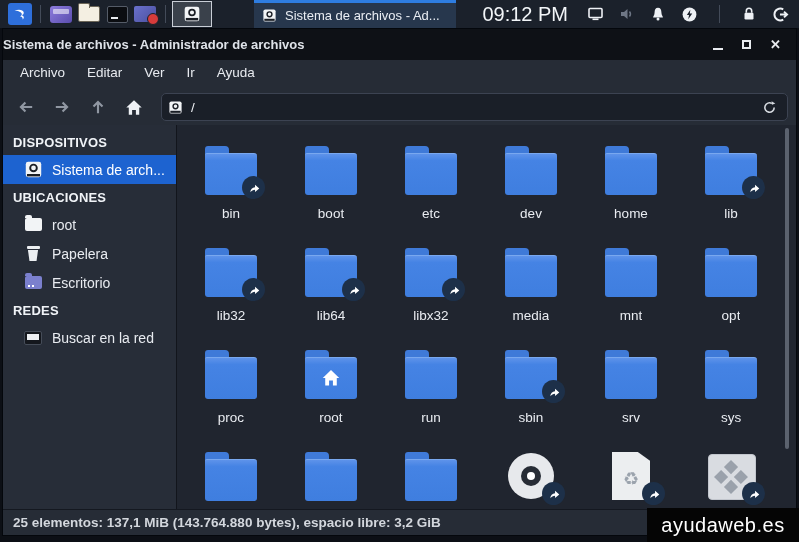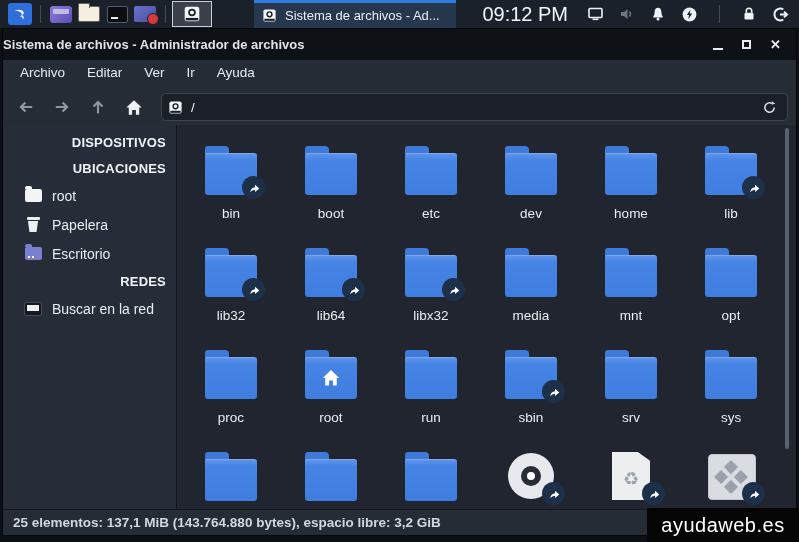--- a/index.html
+++ b/index.html
@@ -48,21 +48,21 @@
   .menu-item { font-size:13.5px; color:#e8ebf0; padding:5px 11px; cursor:pointer; border-radius:3px; }
 
   .toolbar { height:36px; background:#262c36; display:flex; align-items:center; padding:0 8px; flex:none; }
   .nav-btn { width:30px; height:28px; display:flex; align-items:center; justify-content:center; cursor:pointer; border-radius:3px; margin-right:6px; }
   .location-bar { flex:1; height:28px; margin-left:6px; background:#1a1f28; border:1px solid #3c4352;
                   border-radius:5px; display:flex; align-items:center; padding:0 6px; gap:8px; }
   .location-path { font-size:13.5px; color:#eceff3; flex:1; }
   .reload-btn { width:24px; height:24px; display:flex; align-items:center; justify-content:center; cursor:pointer; }
 
   .content { flex:1; display:flex; overflow:hidden; }
-  .sidebar { width:173px; background:#272d38; flex:none; overflow:hidden; padding-top:4px;text-align:right; }
+  .sidebar { width:173px; background:#272d38; flex:none; overflow:hidden; padding-top:4px; }
   .side-header { font-size:13px; font-weight:700; color:#f0f3f7; padding:6px 10px 5px; letter-spacing:.2px; }
   .side-item { height:29px; display:flex; align-items:center; gap:9px; padding-left:20px;
                font-size:14px; color:#e8ebf0; cursor:pointer; }
   .side-item.selected { background:#1d63d0; color:#ffffff; }
   .side-ic { width:20px; display:flex; justify-content:center; flex:none; }
 
   
   .sm-folder { width:17px; height:13px; background:#f2f4f6; border-radius:2px; position:relative; }
   .sm-folder::before { content:''; position:absolute; left:0; top:-3px; width:7px; height:3px; background:#f2f4f6; border-radius:2px 2px 0 0; }
   .sm-folder.desk { background:#7b80ce; }
@@ -264,20 +264,30 @@
             <path d="M10.2 1.2 L10.7 5 L14.2 3.6 Z" fill="#d6dae0"></path>
           </svg>
       </span>
     </div>
   </div>
 
   <div class="content">
 
     <div class="sidebar">
       <div class="side-header">DISPOSITIVOS</div>
+      <div class="side-item selected">
+        <span class="side-ic">
+          <svg width="19" height="19" viewBox="0 0 16 16">
+              <rect x="1.5" y="1.5" width="13" height="13" rx="2" fill="#f2f4f6"></rect>
+              <circle cx="8" cy="6.7" r="2.8" fill="none" stroke="#1a1e25" stroke-width="1.6"></circle>
+              <rect x="2.5" y="11.8" width="11" height="2" fill="#1a1e25"></rect>
+            </svg>
+        </span>
+        <span>Sistema de arch...</span>
+      </div>
       <div class="side-header">UBICACIONES</div>
       <div class="side-item">
         <span class="side-ic">
             <span class="sm-folder"></span>
           </span>
         <span>root</span>
       </div>
       <div class="side-item">
         <span class="side-ic">
             <span class="sm-trash"></span>

